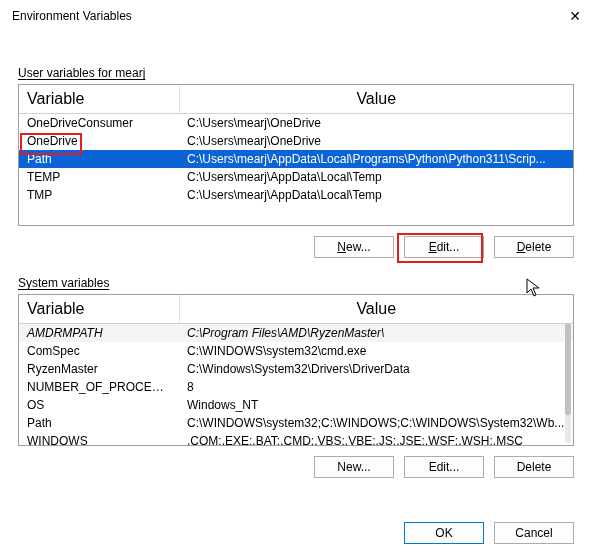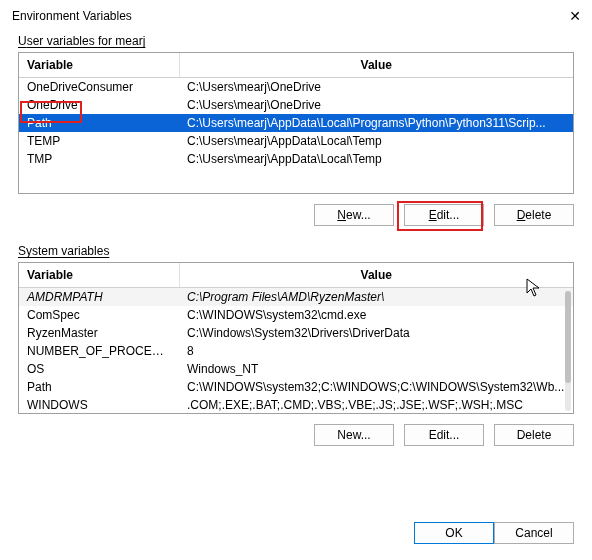--- a/index.html
+++ b/index.html
@@ -1,39 +1,39 @@
 <!DOCTYPE html>
 <html><head>
 <meta charset="utf-8">
 <style>
 * { box-sizing: border-box; margin: 0; padding: 0; }
 body { font-family: "Segoe UI", Tahoma, sans-serif; font-size: 12px; background: #fff; width: 592px; height: 560px; overflow: hidden; }
 .dialog { width: 592px; height: 560px; background: #fff; display: flex; flex-direction: column; }
 .titlebar { display: flex; align-items: center; justify-content: space-between; padding: 8px 5px 6px 12px; }
 .titlebar .title { font-size: 12px; }
 .titlebar .close { width: 24px; text-align: center; font-size: 14px; cursor: pointer; }
-.content { flex: 1; padding: 4px 18px 0 18px; display: flex; flex-direction: column; gap: 8px; }
+.content { flex: 1; padding: 4px 18px 0 18px; display: flex; flex-direction: column; gap: 8px; margin-top: 32px; }
 .group { display: flex; flex-direction: column; gap: 2px; }
 .group-label { font-size: 12px; margin-bottom: 2px; }
 .group-label span { text-decoration: underline; text-underline-offset: 2px; }
 .table-wrap { border: 1px solid #a0a0a0; background: #fff; height: 142px; overflow: hidden; position: relative; }
 .table-wrap.sys { height: 152px; }
 .table { width: 100%; border-collapse: collapse; table-layout: fixed; }
-.table th { text-align: left; font-weight: 700; font-size: 12px; padding: 5px 8px 5px 8px; border-bottom: 1px solid #d0d0d0; border-right: 1px solid #e0e0e0; background: #fff; }
+.table th { text-align: left; font-weight: 400; font-size: 16px; padding: 5px 8px 5px 8px; border-bottom: 1px solid #d0d0d0; border-right: 1px solid #e0e0e0; background: #fff; }
 .table th:last-child { border-right: none; text-align: center; }
 .table td { font-size: 12px; padding: 2px 8px; white-space: nowrap; overflow: hidden; text-overflow: ellipsis; }
 .col-var { width: 160px; }
 .col-val { width: auto; }
 .row-selected { background: #0a64d6; color: #fff; }
 .row-alt { background: #f4f4f4; font-style: italic; }
 .highlight-box { position: absolute; border: 2px solid #e02020; pointer-events: none; }
 .btn-row { display: flex; justify-content: flex-end; gap: 10px; padding: 8px 0 6px 0; }
 .btn { min-width: 80px; height: 22px; background: #fdfdfd; border: 1px solid #adadad; font-size: 12px; font-family: inherit; cursor: pointer; padding: 0 12px; }
 .btn .ul { text-decoration: underline; }
-.footer { display: flex; justify-content: flex-end; padding: 14px 18px 16px 0; }
+.footer { display: flex; justify-content: flex-end; gap: 10px; padding: 14px 18px 16px 0; }
 .footer .btn.primary { border: 1px solid #0078d7; }
 .scrollbar { position: absolute; right: 2px; top: 28px; bottom: 2px; width: 6px; background: #e8e8e8; border-radius: 3px; }
 .scrollbar .thumb { position: absolute; left: 0; right: 0; top: 0; height: 92px; background: #c0c0c0; border-radius: 3px; }
 .cursor { position: absolute; width: 16px; height: 20px; pointer-events: none; }
 .cursor svg { width: 16px; height: 20px; }
 </style>
 </head>
 <body>
 
 <div class="dialog">

